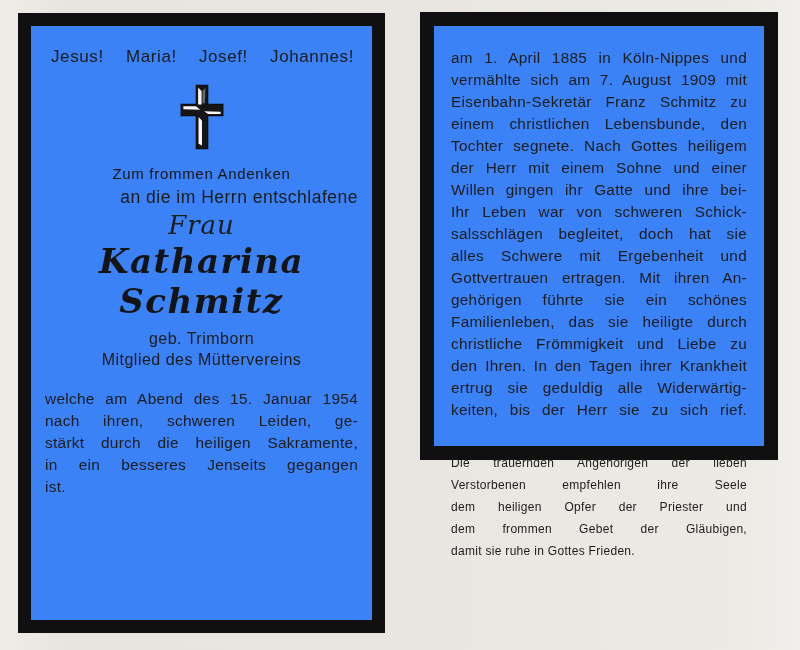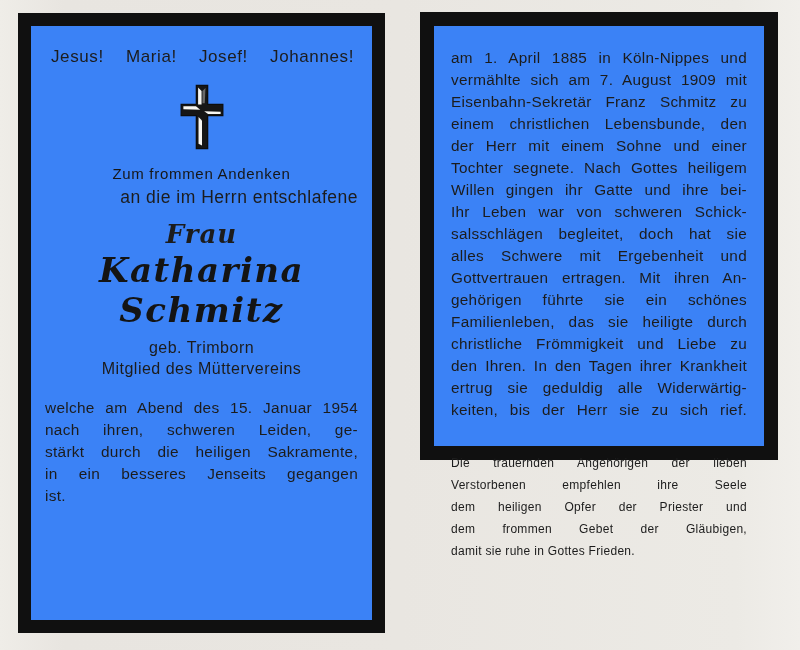--- a/index.html
+++ b/index.html
@@ -62,25 +62,25 @@
     letter-spacing: 0.7px;
     color: #161616;
   }
   .subheading {
     margin-top: 5px;
     text-align: right;
     font-size: 17.5px;
     letter-spacing: 0.5px;
   }
   .honorific {
-    margin-top: 11px;
+    margin-top: 2px;
     text-align: center;
     font-family: "DejaVu Serif", serif;
     font-style: italic;
-    font-weight: bold;
+    font-weight: normal;
     font-size: 26px;
     letter-spacing: 1px;
   }
   .deceased-name {
     margin-top: 1px;
     text-align: center;
     font-family: "DejaVu Serif", serif;
     font-style: italic;
     font-weight: bold;
     font-size: 34px;
@@ -165,22 +165,22 @@
 </div>
 
 <div class="panel panel-right">
   <div class="content">
 
     <div class="biography justified justify-last">
         <div class="line">am 1. April 1885 in Köln-Nippes und</div>
         <div class="line">vermählte sich am 7. August 1909 mit</div>
         <div class="line">Eisenbahn-Sekretär Franz Schmitz zu</div>
         <div class="line">einem christlichen Lebensbunde, den</div>
+        <div class="line">Tochter segnete. Nach Gottes heiligem</div>
         <div class="line">der Herr mit einem Sohne und einer</div>
-        <div class="line">Tochter segnete. Nach Gottes heiligem</div>
         <div class="line">Willen gingen ihr Gatte und ihre bei-</div>
         <div class="line">Ihr Leben war von schweren Schick-</div>
         <div class="line">salsschlägen begleitet, doch hat sie</div>
         <div class="line">alles Schwere mit Ergebenheit und</div>
         <div class="line">Gottvertrauen ertragen. Mit ihren An-</div>
         <div class="line">gehörigen führte sie ein schönes</div>
         <div class="line">Familienleben, das sie heiligte durch</div>
         <div class="line">christliche Frömmigkeit und Liebe zu</div>
         <div class="line">den Ihren. In den Tagen ihrer Krankheit</div>
         <div class="line">ertrug sie geduldig alle Widerwärtig-</div>

